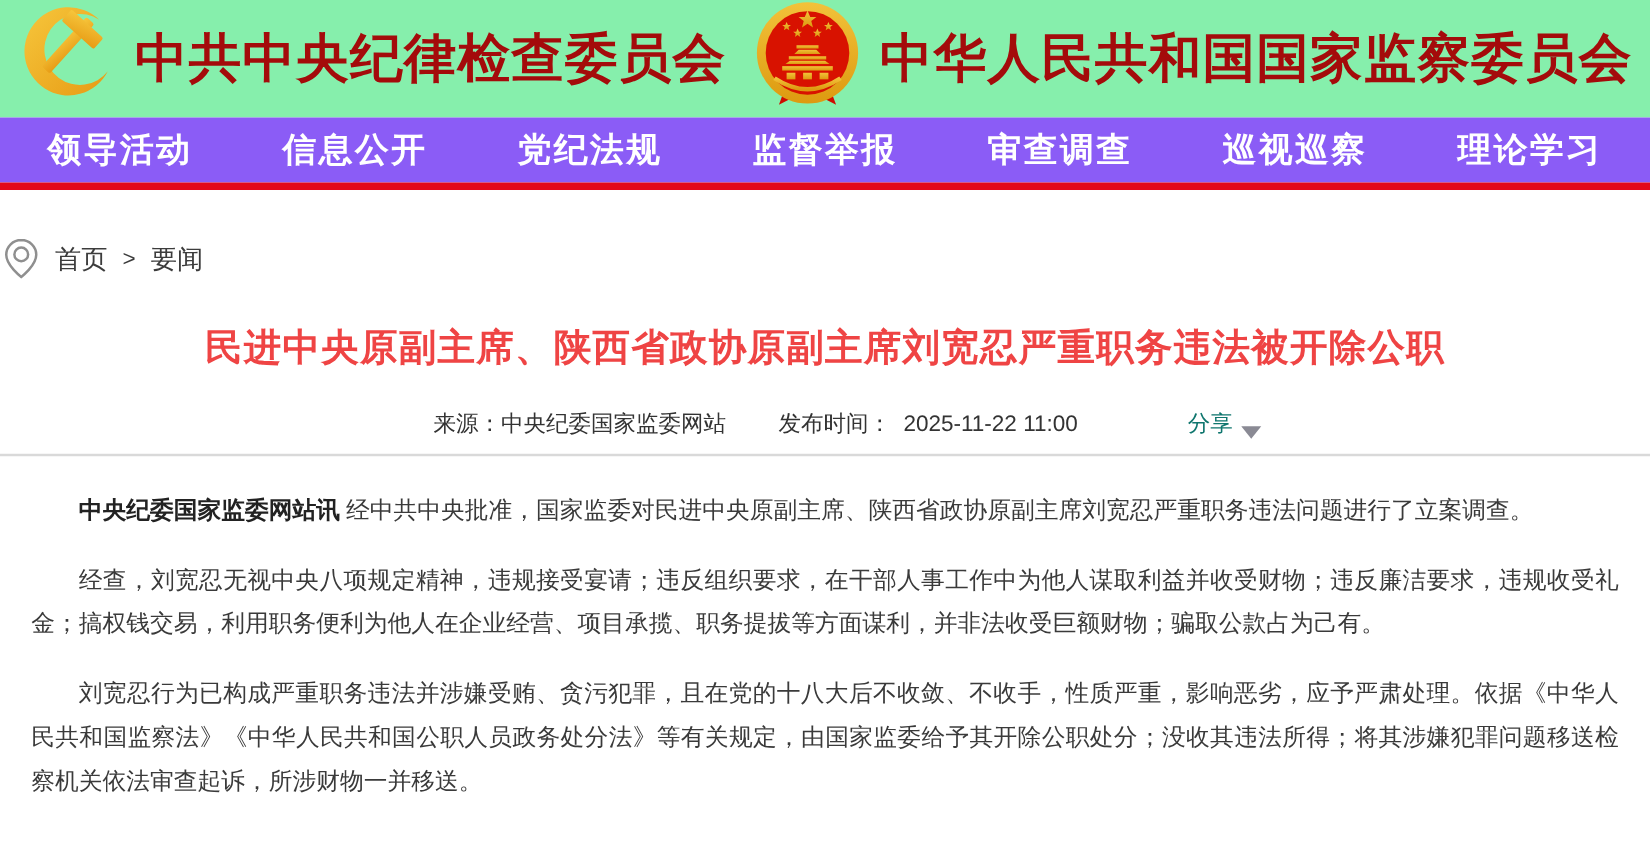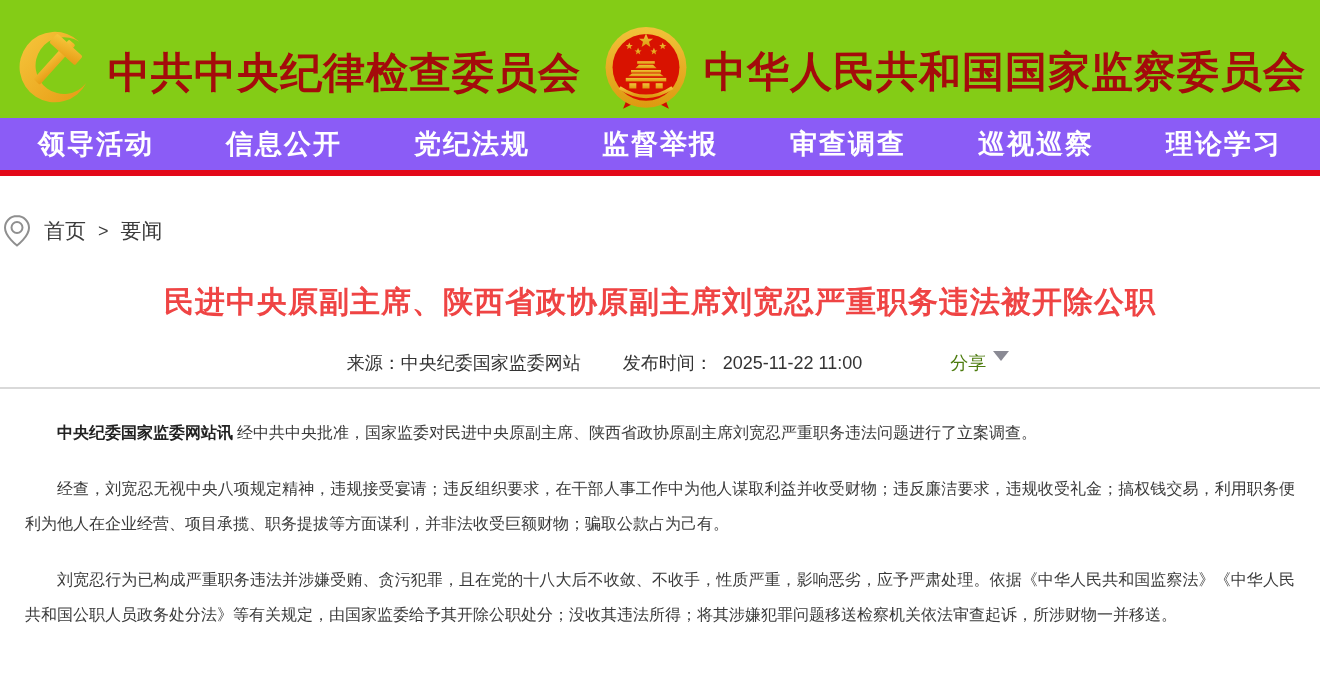--- a/index.html
+++ b/index.html
@@ -1,21 +1,21 @@
 <!DOCTYPE html>
 <html><head>
 <meta charset="utf-8">
 <style>
   * { margin: 0; padding: 0; box-sizing: border-box; }
   html, body { width: 1320px; height: 677px; background: #ffffff; overflow: hidden;
     font-family: "Liberation Sans", sans-serif; }
 
   
-  .site-header { height: 118px; display: flex; align-items: flex-end;
-    justify-content: space-between; padding: 0 14px 0 8px; background: #84cc16; }
+  .site-header { height: 94px; display: flex; align-items: center;
+    justify-content: space-between; padding: 0 14px 0 8px; background: #86efac; }
   .brand { display: flex; align-items: center; }
   .brand-logo { flex: 0 0 auto; margin-right: 14px; }
   .brand-title { font-family: "Liberation Serif", serif; font-weight: bold;
     font-size: 42px; color: #a40b0b; letter-spacing: 1px; white-space: nowrap; }
 
   
   .main-nav { height: 52px; background: #8b5cf6; display: flex;
     align-items: center; justify-content: space-between; padding: 0 38px; }
   .nav-item { font-family: "Liberation Serif", serif; font-weight: bold;
     font-size: 27px; color: #ffffff; text-decoration: none; letter-spacing: 2px;
@@ -30,31 +30,31 @@
   .crumb-sep { margin: 0 12px; color: #3c3c3c; font-size: 18px; }
 
   
   .article-title { margin-top: 34px; text-align: center; font-size: 30px;
     font-weight: bold; color: #ef4444; letter-spacing: 1px;
     font-family: "Liberation Sans", sans-serif; }
   .article-meta { margin-top: 28px; display: flex; justify-content: center;
     align-items: center; font-size: 18px; color: #333333; padding-left: 36px; }
   .meta-group { display: flex; align-items: center; white-space: nowrap; }
   .meta-gap1 { width: 42px; } .meta-gap2 { width: 88px; }
-  .share-btn { display: inline-flex; align-items: flex-start; cursor: pointer;
-    color: #4d7c0f; }
+  .share-btn { display: inline-flex; align-items: flex-end; cursor: pointer;
+    color: #0f766e; }
   .share-caret { width: 0; height: 0; margin-left: 7px;
     border-left: 8px solid transparent; border-right: 8px solid transparent;
     border-top: 10px solid #8a8a94; }
 
   .meta-divider { margin-top: 12px; height: 2px; background: #d9d9d9; }
 
   
   .article-body { padding: 26px 25px 0 25px; font-family: "Liberation Serif", serif;
-    font-size: 16px; color: #3a3a3a; line-height: 35px; }
+    font-size: 19px; color: #3a3a3a; line-height: 35px; }
   .article-body p { text-indent: 2em; margin-bottom: 21px; text-align: justify; }
   .para-lead { font-weight: bold; color: #222; }
 </style>
 </head>
 <body>
 
 <header class="site-header">
   <div class="brand">
     <span class="brand-logo">
       <svg width="86" height="86" viewBox="0 0 100 100">

